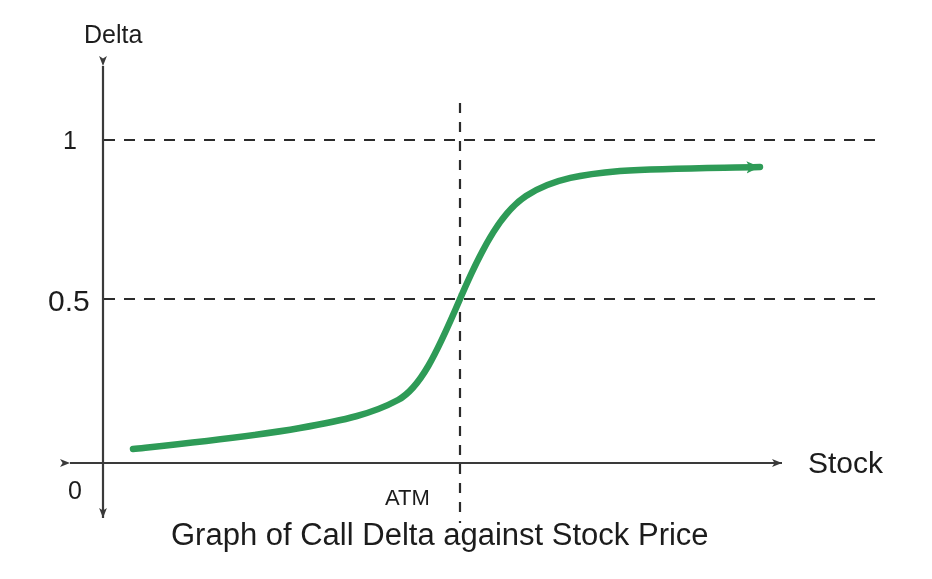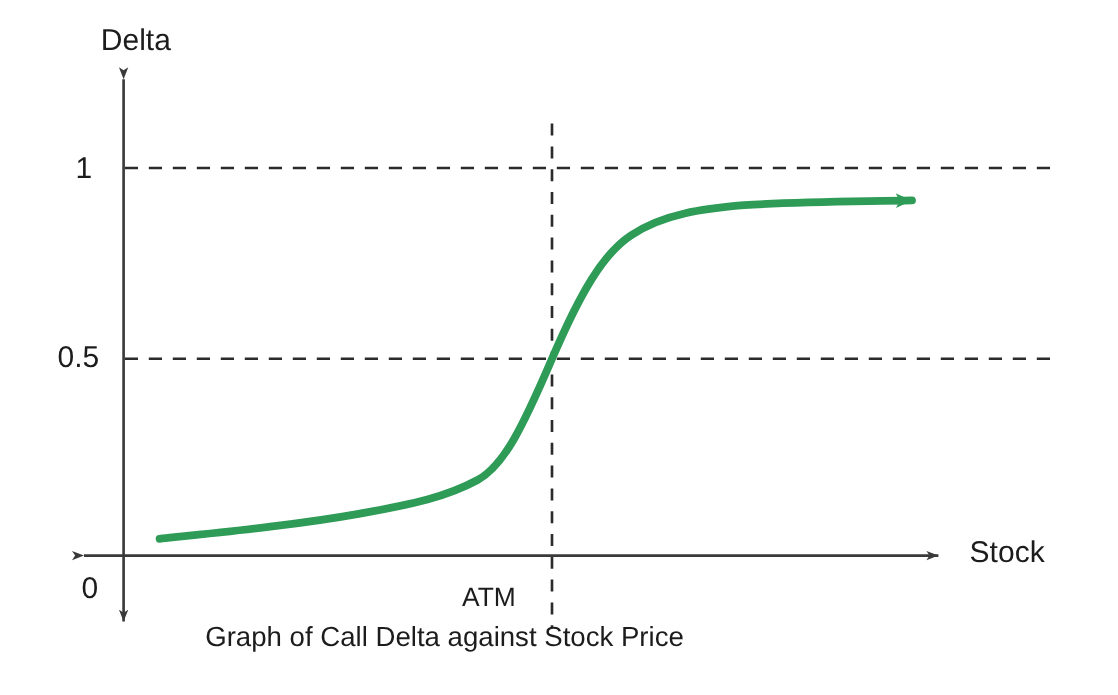--- a/index.html
+++ b/index.html
@@ -25,26 +25,26 @@
     width: 932px;
     height: 579px;
   }
   .lbl {
     position: absolute;
     color: #1c1c1c;
     white-space: nowrap;
     line-height: 1;
   }
   .lbl-axis-y-title { left: 84px;  top: 22px;  font-size: 25px; }
-  .lbl-axis-x-title { left: 808px; top: 448px; font-size: 25px; }
+  .lbl-axis-x-title { left: 808px; top: 448px; font-size: 30px; }
   .lbl-tick-one     { left: 63px;  top: 128px; font-size: 25px; }
-  .lbl-tick-half    { left: 48px;  top: 286px; font-size: 25px; }
+  .lbl-tick-half    { left: 48px;  top: 286px; font-size: 30px; }
   .lbl-origin       { left: 68px;  top: 478px; font-size: 25px; }
   .lbl-atm          { left: 385px; top: 487px; font-size: 22px; }
-  .lbl-caption      { left: 171px; top: 519px; font-size: 23px; }
+  .lbl-caption      { left: 171px; top: 519px; font-size: 31px; }
 </style>
 </head>
 <body>
 
 <div id="stage">
 
   <svg id="plot-svg" viewBox="0 0 932 579">
     <defs>
       <marker id="mk-axis-right" markerWidth="11" markerHeight="9" refX="10" refY="4.5" orient="auto" markerUnits="userSpaceOnUse">
         <path d="M0,0.6 L10,4.5 L0,8.4 L2.6,4.5 Z" fill="#3a3a3a"></path>

